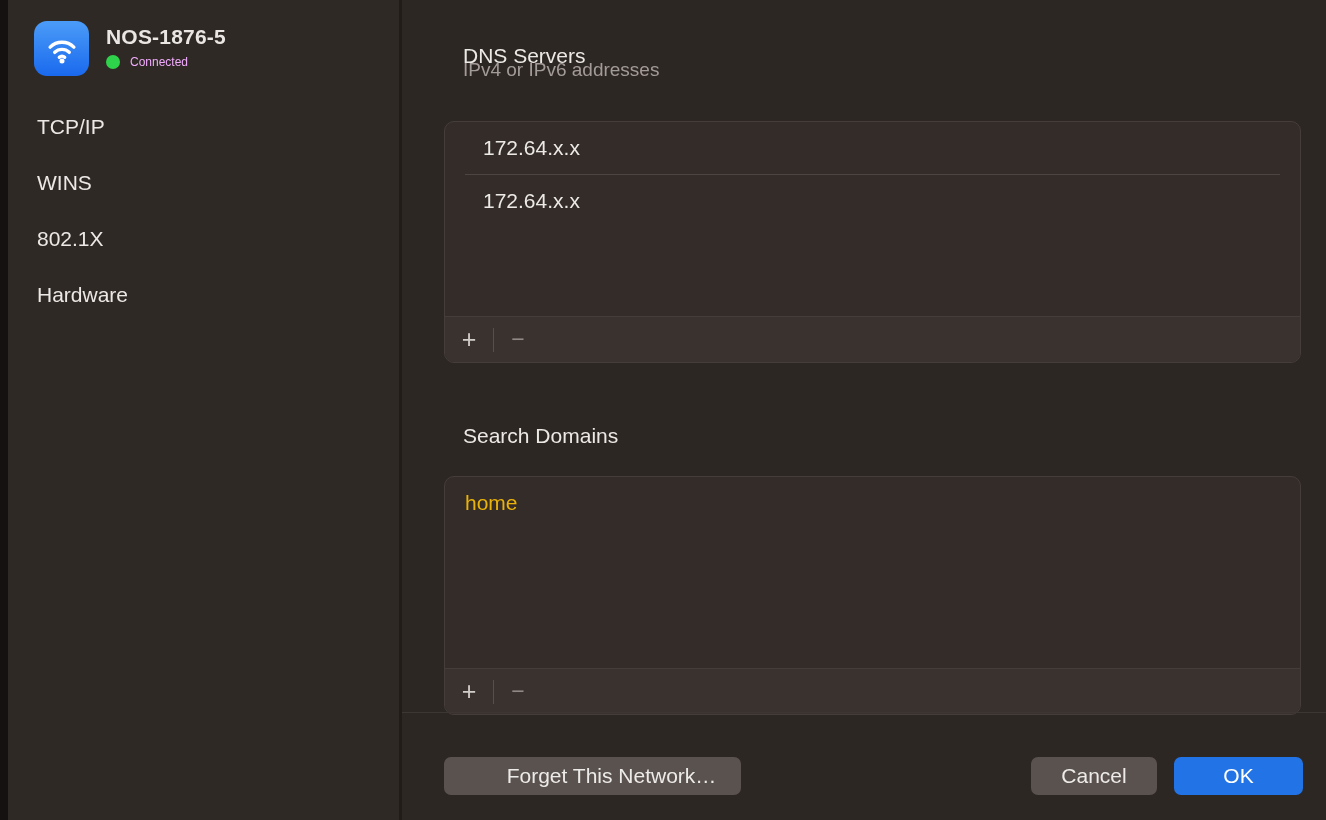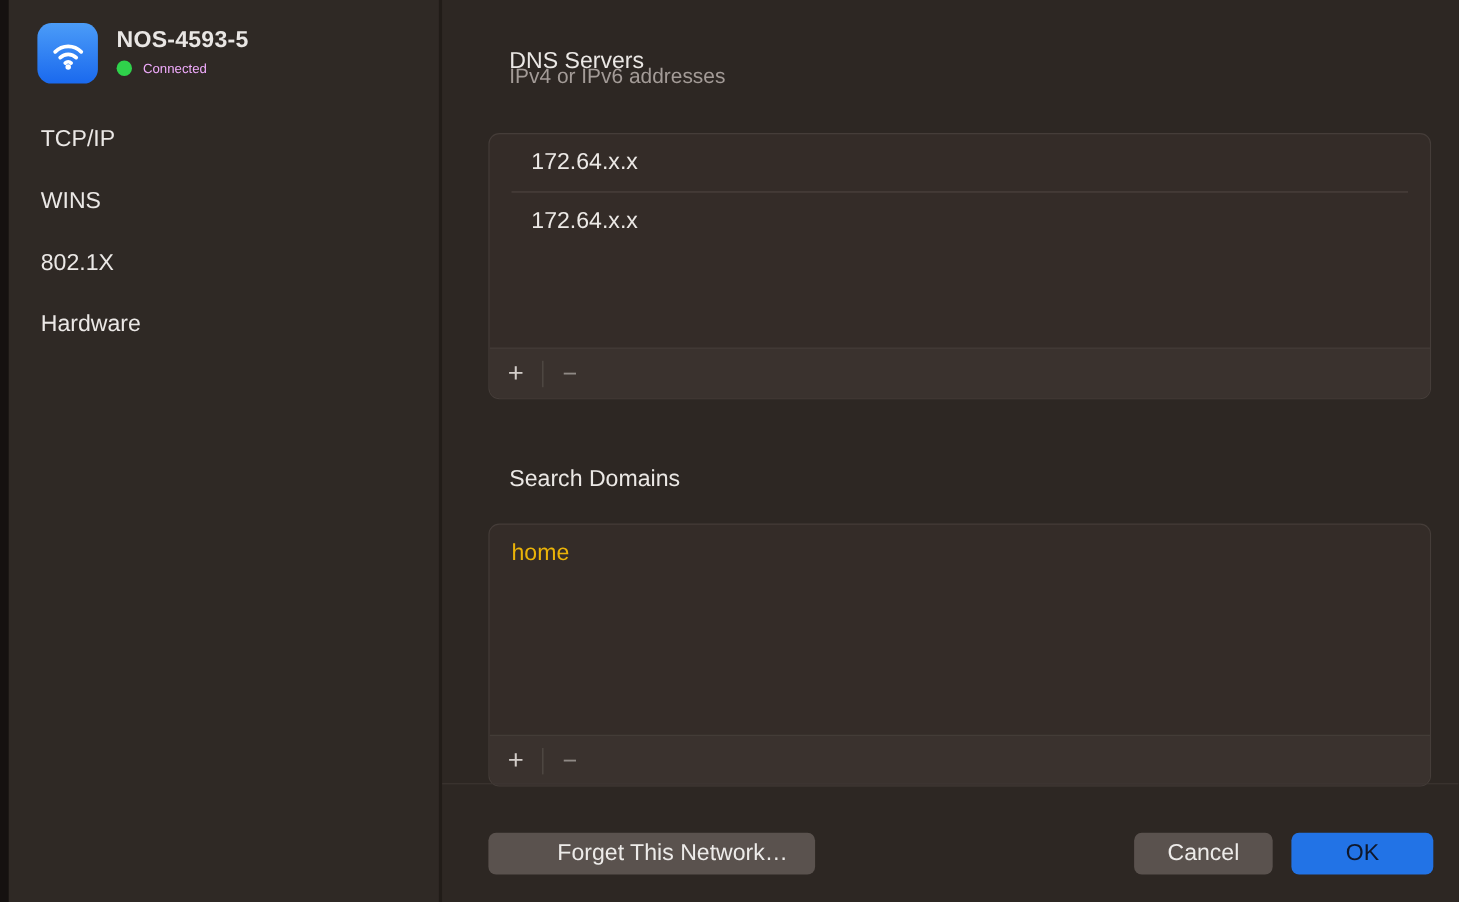--- a/index.html
+++ b/index.html
@@ -70,41 +70,41 @@
   .hr { position: absolute; top: 712px; left: 0; right: 0; height: 1px; background: #3e3632; }
   .btn {
     position: absolute; top: 757px; height: 38px; box-sizing: border-box;
     border: none; border-radius: 7px; font-family: inherit; font-size: 21px;
     display: flex; align-items: center; justify-content: center;
     color: #edebe9; cursor: default;
   }
   .btn.gray { background: #5a524e; }
   .btn.forget { left: 42px; width: 297px; padding-left: 44px; }
   .btn.cancel { left: 629px; width: 126px; }
-  .btn.ok { left: 772px; width: 129px; background: #2273e6; color: #0f172a; }
+  .btn.ok { left: 772px; width: 129px; background: #2273e6; color: #ffffff; }
 </style>
 </head>
 <body>
 
 <div class="left-strip"></div>
 
 <aside class="sidebar">
   <div class="net-header">
     <div class="wifi-badge">
       <svg width="40" height="40" viewBox="0 0 54 54" aria-hidden="true">
         <g stroke="#ffffff" stroke-width="4.6" fill="none" stroke-linecap="round">
           <path d="M11 24.5 a 22.5 22.5 0 0 1 32 0"></path>
           <path d="M17.2 31.5 a 14 14 0 0 1 19.6 0"></path>
           <path d="M23.4 38.2 a 5.2 5.2 0 0 1 7.2 0"></path>
         </g>
         <circle cx="27" cy="43.2" r="3.4" fill="#ffffff"></circle>
       </svg>
     </div>
     <div class="net-meta">
-      <div class="net-name">NOS-4593-5</div>
+      <div class="net-name">NOS-1876-5</div>
       <div class="net-status">
         <span class="dot"></span>
         <span>Connected</span>
       </div>
     </div>
   </div>
   <nav class="side-nav">
     <div class="side-item">TCP/IP</div>
     <div class="side-item">WINS</div>
     <div class="side-item">802.1X</div>

